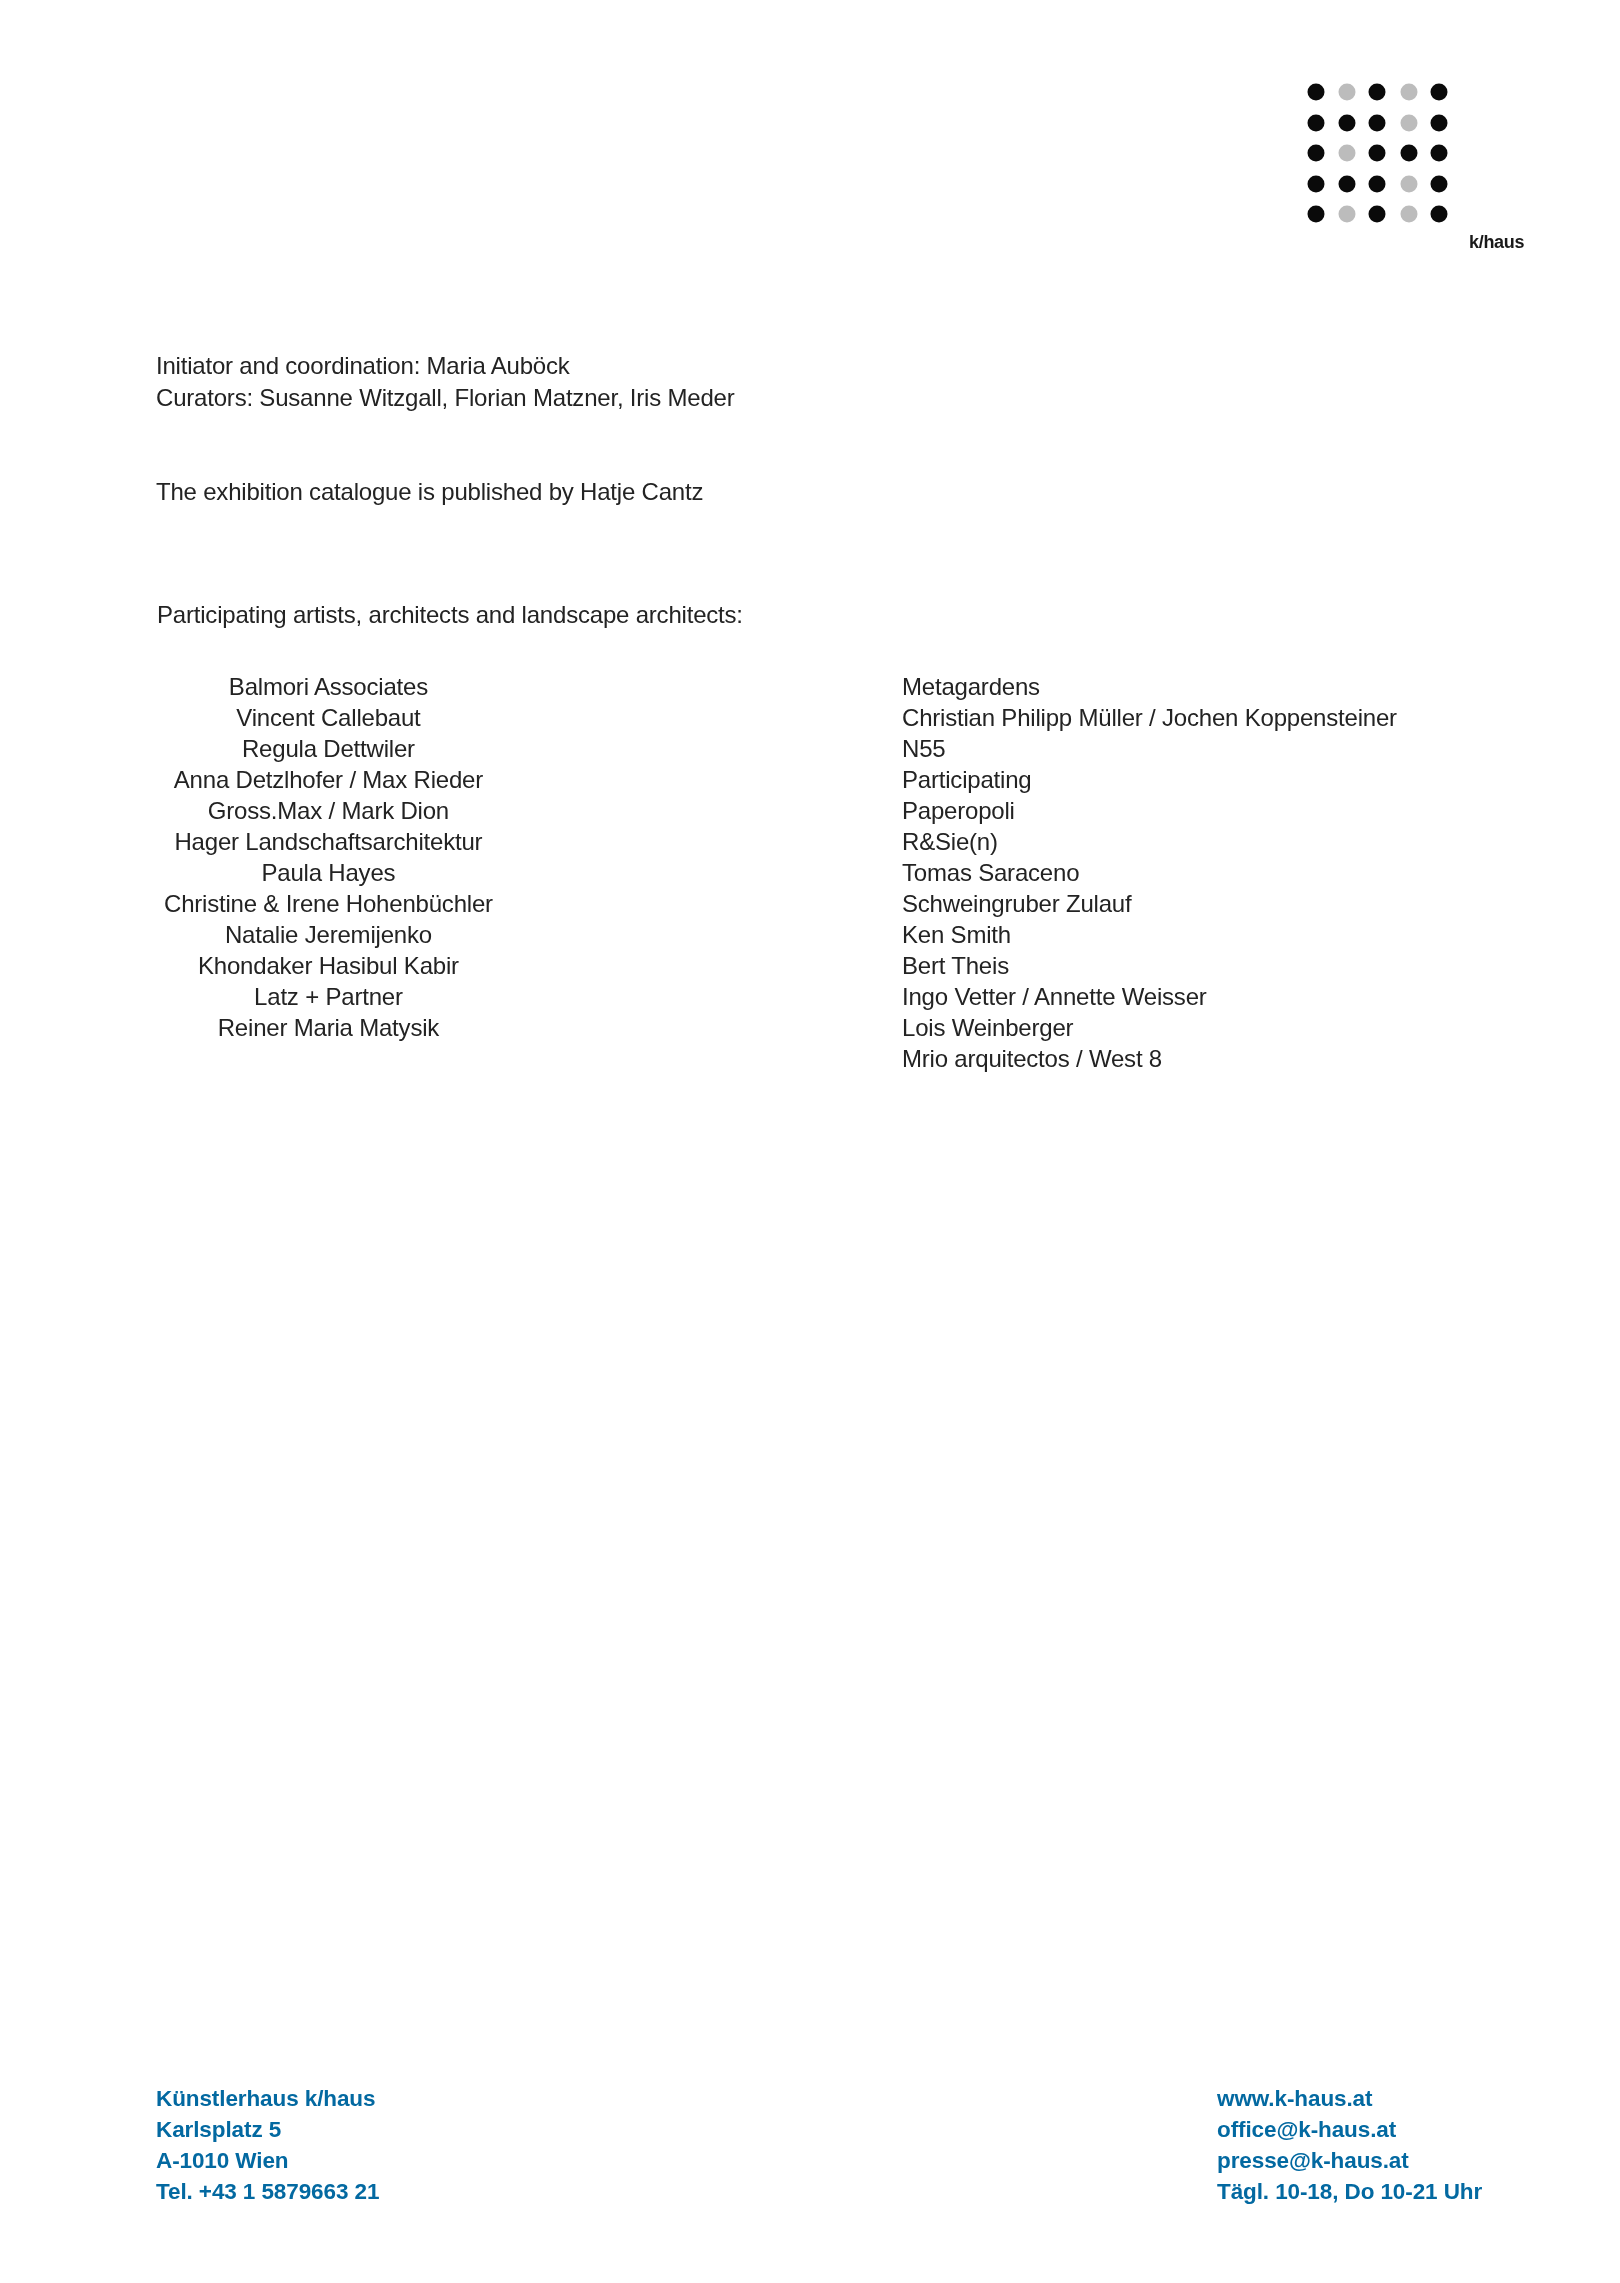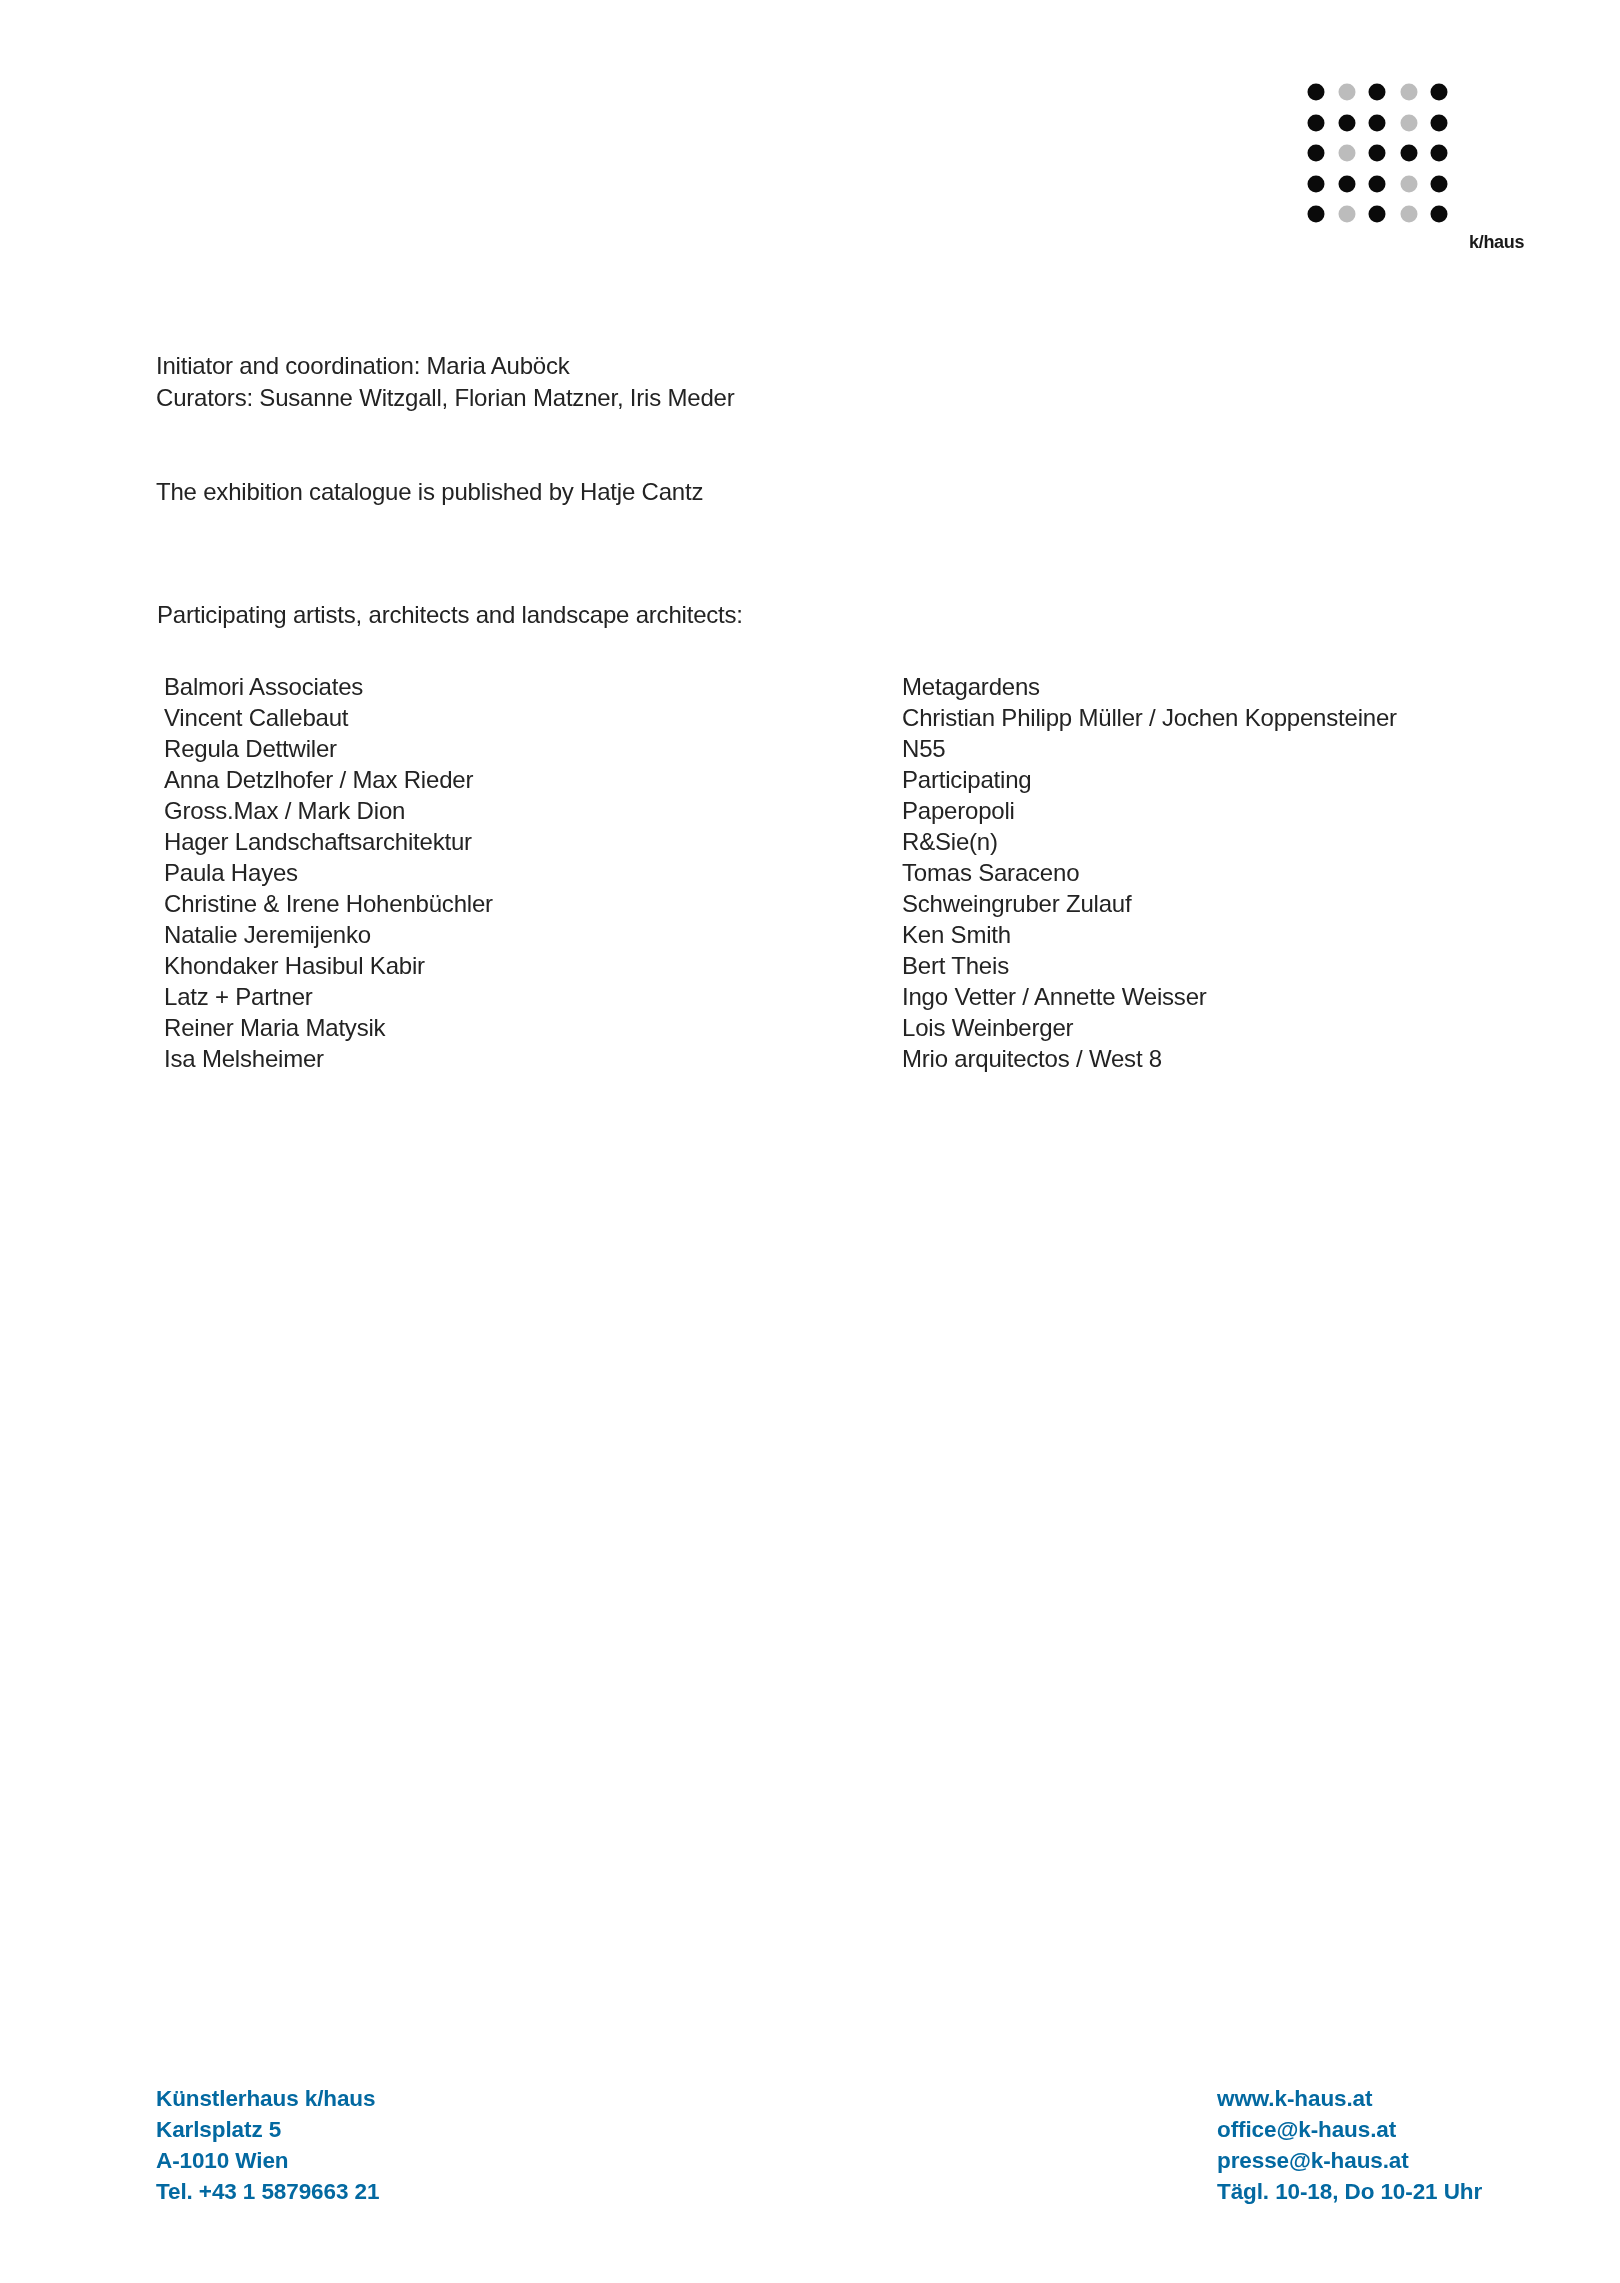--- a/index.html
+++ b/index.html
@@ -66,21 +66,21 @@
       top: 671px;
       font-size: 24px;
       line-height: 31px;
       letter-spacing: -0.2px;
       white-space: nowrap;
       margin: 0;
       padding: 0;
       list-style: none;
     }
     .list li { height: 31px; }
-    #list-left { left: 164px; }
+    #list-left { left: 164px; text-align: center; }
     #list-right { left: 902px; }
     .footer {
       position: absolute;
       top: 2083px;
       font-size: 22.5px;
       font-weight: bold;
       line-height: 31px;
       letter-spacing: -0.1px;
       color: #0369a1;
       white-space: nowrap;
@@ -140,21 +140,20 @@
   <li>Regula Dettwiler</li>
   <li>Anna Detzlhofer / Max Rieder</li>
   <li>Gross.Max / Mark Dion</li>
   <li>Hager Landschaftsarchitektur</li>
   <li>Paula Hayes</li>
   <li>Christine &amp; Irene Hohenbüchler</li>
   <li>Natalie Jeremijenko</li>
   <li>Khondaker Hasibul Kabir</li>
   <li>Latz + Partner</li>
   <li>Reiner Maria Matysik</li>
-  <li>Isa Melsheimer</li>
 </ul>
 
 <ul class="list" id="list-right">
   <li>Metagardens</li>
   <li>Christian Philipp Müller / Jochen Koppensteiner</li>
   <li>N55</li>
   <li>Participating</li>
   <li>Paperopoli</li>
   <li>R&amp;Sie(n)</li>
   <li>Tomas Saraceno</li>

